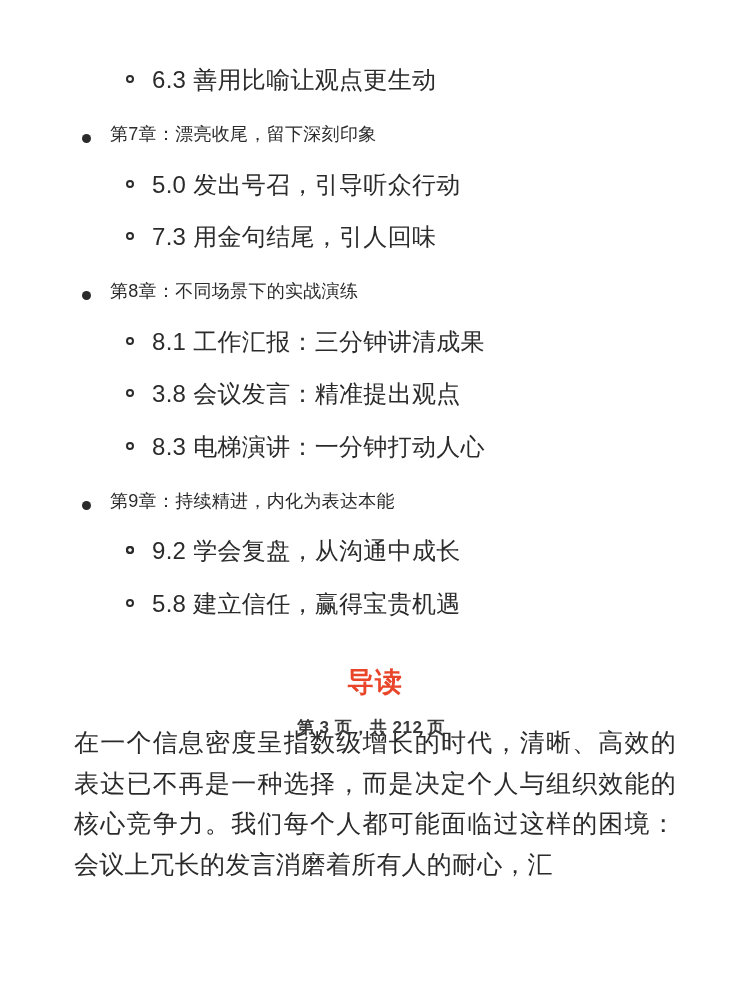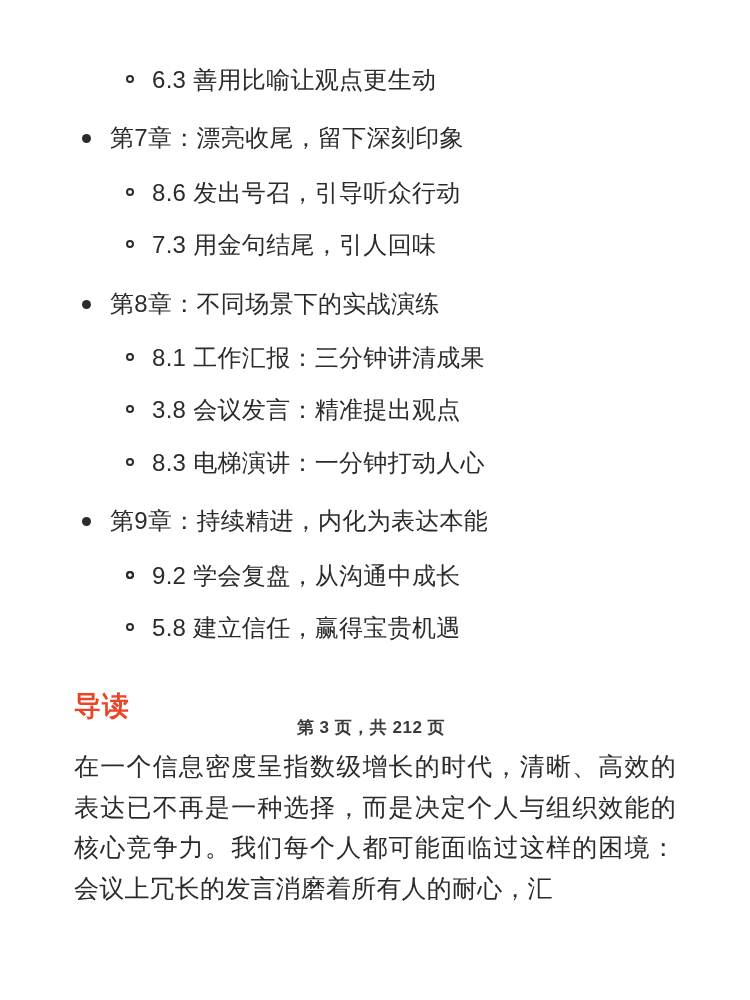--- a/index.html
+++ b/index.html
@@ -22,21 +22,21 @@
     box-sizing: border-box;
     padding: 44px 74px 0 74px;
   }
   ul.toc {
     list-style: none;
     margin: 0;
     padding: 0;
   }
   li.chapter, li.section {
     position: relative;
-    font-size: 24px;
+    font-size: 18px;
     line-height: 1.35;
     color: #2b2b2b;
     letter-spacing: 0.3px;
   }
   li.chapter {
     padding-left: 36px;
     margin: 26px 0 22px 0;
   }
   li.chapter > .bullet {
     position: absolute;
@@ -65,20 +65,21 @@
   }
   .label {
     display: inline;
   }
   h2.heading {
     color: #e8452a;
     font-size: 27px;
     margin: 44px 0 22px 0;
     letter-spacing: 1px;
     font-weight: bold;
+    text-align: center;
   }
   p.body-text {
     font-size: 25px;
     line-height: 1.62;
     margin: 0;
     color: #2b2b2b;
     letter-spacing: 0.2px;
     text-align: justify;
     text-justify: inter-ideograph;
   }
@@ -107,21 +108,21 @@
     </li>
 
     <li class="chapter">
       <span class="bullet"></span>
       <span class="label">第7章：漂亮收尾，留下深刻印象</span>
     </li>
 
 
     <li class="section">
       <span class="bullet"></span>
-      <span class="label">8.6 发出号召，引导听众行动</span>
+      <span class="label">5.0 发出号召，引导听众行动</span>
     </li>
 
     <li class="section">
       <span class="bullet"></span>
       <span class="label">7.3 用金句结尾，引人回味</span>
     </li>
 
     <li class="chapter">
       <span class="bullet"></span>
       <span class="label">第8章：不同场景下的实战演练</span>

